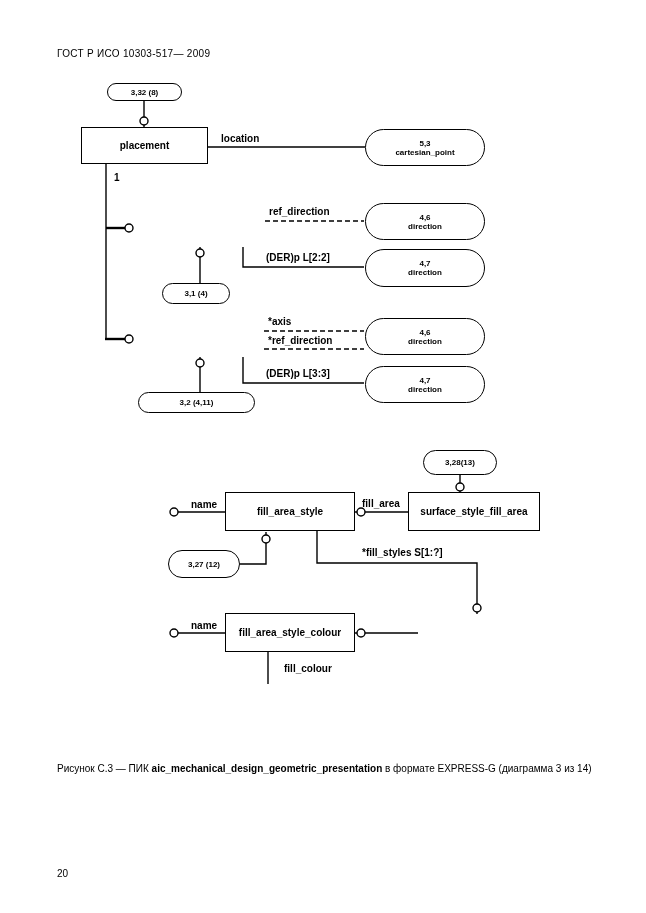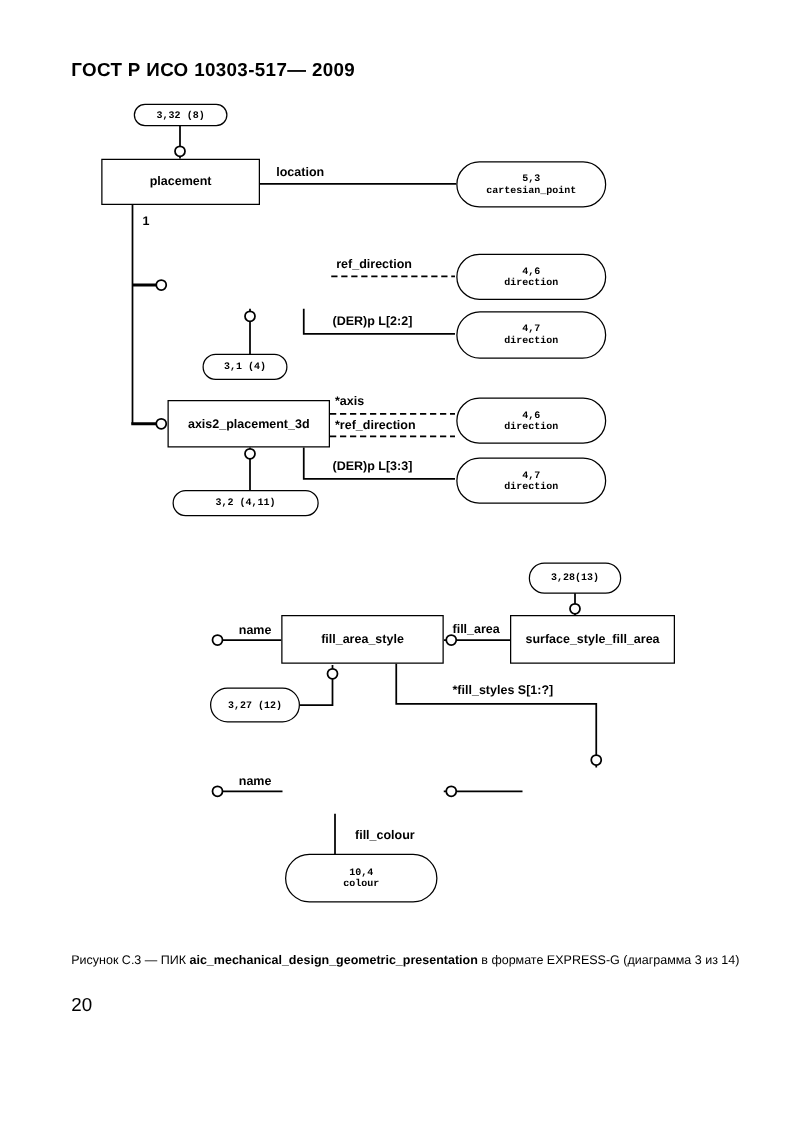--- a/index.html
+++ b/index.html
@@ -6,54 +6,54 @@
   .page{
     position:relative;
     width:646px;height:913px;
     background:#ffffff;
     font-family:"Liberation Sans", sans-serif;
     color:#000;
     overflow:hidden;
   }
   .hdr{
     position:absolute;left:57px;top:48px;
-    font-size:15px;font-weight:bold;letter-spacing:.3px;
+    font-size:10px;font-weight:normal;letter-spacing:.3px;
   }
   svg.cn{position:absolute;left:0;top:0;}
   .entity{
     position:absolute;
     border:1.6px solid #000;background:#fff;
     display:flex;align-items:center;justify-content:center;
     font-size:10px;font-weight:bold;white-space:nowrap;
     box-sizing:border-box;z-index:2;
   }
   .entity.dashed{border:2px dashed #000;}
   .inner-dash{
     position:absolute;left:6px;top:1px;bottom:1px;width:0;
     border-left:2px dashed #000;
   }
   .oval{
     position:absolute;
     border:1.6px solid #000;background:#fff;
     display:flex;flex-direction:column;align-items:center;justify-content:center;
     font-size:8px;font-weight:bold;line-height:9px;white-space:nowrap;
-    box-sizing:border-box;z-index:2;font-family:Liberation Mono, monospace;
+    box-sizing:border-box;z-index:2;
   }
   .attr{
     position:absolute;
     font-size:10px;font-weight:bold;white-space:nowrap;z-index:3;
   }
   .caption{
     position:absolute;left:57px;top:752px;width:560px;
     font-size:10px;white-space:nowrap;margin-top:11px;
   }
   .caption b{font-weight:bold;}
   .pagenum{
-    position:absolute;left:57px;top:796px;
-    font-size:15px;
+    position:absolute;left:57px;top:868px;
+    font-size:10px;
     text-align:right;
   }
 </style>
 </head>
 <body>
 
 <div class="page">
 
   <div class="hdr">ГОСТ Р ИСО 10303-517— 2009</div>
 
@@ -90,23 +90,23 @@
       <circle cx="174" cy="512" r="4"></circle>
       <circle cx="361" cy="512" r="4"></circle>
       <circle cx="266" cy="539" r="4"></circle>
       <circle cx="477" cy="608" r="4"></circle>
       <circle cx="174" cy="633" r="4"></circle>
       <circle cx="361" cy="633" r="4"></circle>
     </g>
   </svg>
 
   <div class="entity" style="left:81px;top:127px;width:127px;height:37px">placement</div>
-  <div class="entity" style="left:134px;top:320px;width:130px;height:38px">axis2_placement_3d</div>
   <div class="entity" style="left:408px;top:492px;width:132px;height:39px">surface_style_fill_area</div>
   <div class="entity" style="left:225px;top:492px;width:130px;height:39px">fill_area_style</div>
+  <div class="entity" style="left:225px;top:613px;width:130px;height:39px">fill_area_style_colour</div>
 
   <div class="oval" style="left:107px;top:83px;width:75px;height:18px;border-radius:9px">3,32 (8)</div>
   <div class="oval" style="left:162px;top:283px;width:68px;height:21px;border-radius:11px">3,1 (4)</div>
   <div class="oval" style="left:138px;top:392px;width:117px;height:21px;border-radius:11px">3,2 (4,11)</div>
   <div class="oval" style="left:423px;top:450px;width:74px;height:25px;border-radius:13px">3,28(13)</div>
   <div class="oval" style="left:168px;top:550px;width:72px;height:28px;border-radius:14px">3,27 (12)</div>
 
   <div class="oval" style="left:365px;top:129px;width:120px;height:37px;border-radius:19px">
     <span>5,3</span>
     <span>cartesian_point</span>
@@ -120,24 +120,20 @@
     <span>direction</span>
   </div>
   <div class="oval" style="left:365px;top:318px;width:120px;height:37px;border-radius:19px">
     <span>4,6</span>
     <span>direction</span>
   </div>
   <div class="oval" style="left:365px;top:366px;width:120px;height:37px;border-radius:19px">
     <span>4,7</span>
     <span>direction</span>
   </div>
-  <div class="oval" style="left:228px;top:683px;width:122px;height:39px;border-radius:20px">
-    <span>10,4</span>
-    <span>colour</span>
-  </div>
 
   <div class="attr" style="left:221px;top:133px">location</div>
   <div class="attr" style="left:114px;top:172px">1</div>
   <div class="attr" style="left:269px;top:206px">ref_direction</div>
   <div class="attr" style="left:266px;top:252px">(DER)p L[2:2]</div>
   <div class="attr" style="left:268px;top:316px">*axis</div>
   <div class="attr" style="left:268px;top:335px">*ref_direction</div>
   <div class="attr" style="left:266px;top:368px">(DER)p L[3:3]</div>
   <div class="attr" style="left:191px;top:499px">name</div>
   <div class="attr" style="left:362px;top:498px">fill_area</div>

